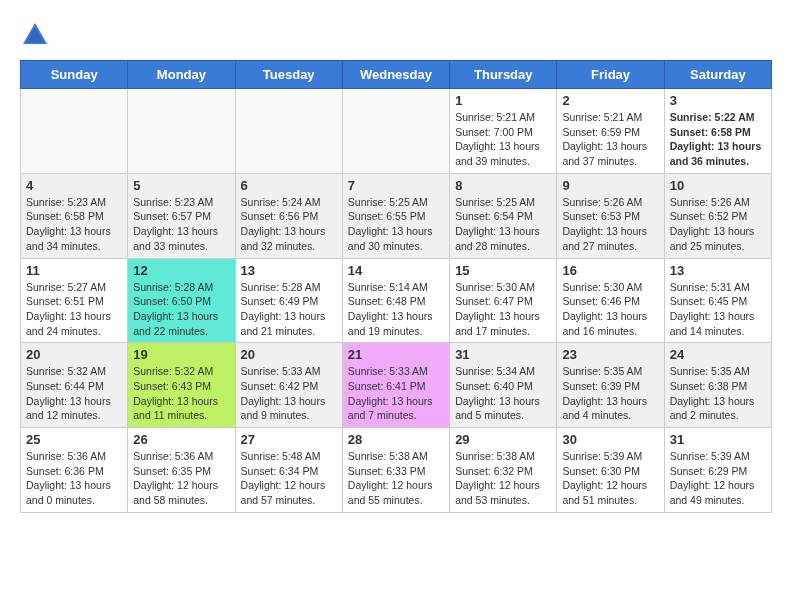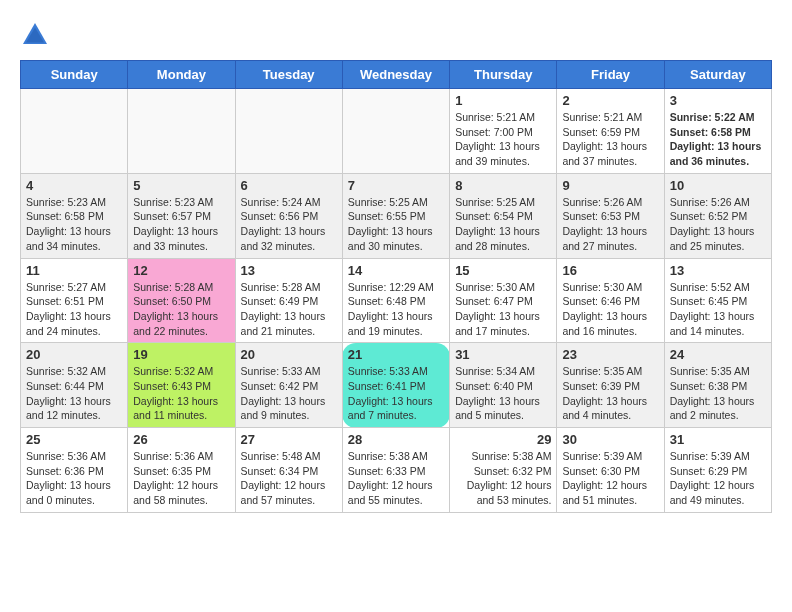--- a/index.html
+++ b/index.html
@@ -206,58 +206,58 @@
         </td>
       </tr>
       <tr>
         <td style="background: rgb(255, 255, 255);">
           <div class="day-number">11</div>
           <div class="day-info" style="white-space: pre-line;">Sunrise: 5:27 AM
 Sunset: 6:51 PM
 Daylight: 13 hours
 and 24 minutes.</div>
         </td>
-        <td style="background: #f9a8d4;">
+        <td style="background: #5eead4;">
           <div class="day-number">12</div>
           <div class="day-info" style="white-space: pre-line;">Sunrise: 5:28 AM
 Sunset: 6:50 PM
 Daylight: 13 hours
 and 22 minutes.</div>
         </td>
         <td style="background: rgb(255, 255, 255);">
           <div class="day-number">13</div>
           <div class="day-info" style="white-space: pre-line;">Sunrise: 5:28 AM
 Sunset: 6:49 PM
 Daylight: 13 hours
 and 21 minutes.</div>
         </td>
         <td style="background: rgb(255, 255, 255);">
           <div class="day-number">14</div>
-          <div class="day-info" style="white-space: pre-line;">Sunrise: 12:29 AM
+          <div class="day-info" style="white-space: pre-line;">Sunrise: 5:14 AM
 Sunset: 6:48 PM
 Daylight: 13 hours
 and 19 minutes.</div>
         </td>
         <td style="background: rgb(255, 255, 255);">
           <div class="day-number">15</div>
           <div class="day-info" style="white-space: pre-line;">Sunrise: 5:30 AM
 Sunset: 6:47 PM
 Daylight: 13 hours
 and 17 minutes.</div>
         </td>
         <td style="background: rgb(255, 255, 255);">
           <div class="day-number">16</div>
           <div class="day-info" style="white-space: pre-line;">Sunrise: 5:30 AM
 Sunset: 6:46 PM
 Daylight: 13 hours
 and 16 minutes.</div>
         </td>
         <td style="background: rgb(255, 255, 255);">
           <div class="day-number">13</div>
-          <div class="day-info" style="white-space: pre-line;">Sunrise: 5:52 AM
+          <div class="day-info" style="white-space: pre-line;">Sunrise: 5:31 AM
 Sunset: 6:45 PM
 Daylight: 13 hours
 and 14 minutes.</div>
         </td>
       </tr>
       <tr>
         <td style="background: rgb(240, 240, 240);">
           <div class="day-number">20</div>
           <div class="day-info" style="white-space: pre-line;">Sunrise: 5:32 AM
 Sunset: 6:44 PM
@@ -271,21 +271,21 @@
 Daylight: 13 hours
 and 11 minutes.</div>
         </td>
         <td style="background: rgb(240, 240, 240);">
           <div class="day-number">20</div>
           <div class="day-info" style="white-space: pre-line;">Sunrise: 5:33 AM
 Sunset: 6:42 PM
 Daylight: 13 hours
 and 9 minutes.</div>
         </td>
-        <td style="background: #5eead4; border-radius: 14px;">
+        <td style="background: #f0abfc;">
           <div class="day-number">21</div>
           <div class="day-info" style="white-space: pre-line;">Sunrise: 5:33 AM
 Sunset: 6:41 PM
 Daylight: 13 hours
 and 7 minutes.</div>
         </td>
         <td style="background: rgb(240, 240, 240);">
           <div class="day-number">31</div>
           <div class="day-info" style="white-space: pre-line;">Sunrise: 5:34 AM
 Sunset: 6:40 PM
@@ -329,21 +329,21 @@
 Daylight: 12 hours
 and 57 minutes.</div>
         </td>
         <td style="background: rgb(255, 255, 255);">
           <div class="day-number">28</div>
           <div class="day-info" style="white-space: pre-line;">Sunrise: 5:38 AM
 Sunset: 6:33 PM
 Daylight: 12 hours
 and 55 minutes.</div>
         </td>
-        <td style="background: rgb(255, 255, 255); text-align: right;">
+        <td style="background: rgb(255, 255, 255);">
           <div class="day-number">29</div>
           <div class="day-info" style="white-space: pre-line;">Sunrise: 5:38 AM
 Sunset: 6:32 PM
 Daylight: 12 hours
 and 53 minutes.</div>
         </td>
         <td style="background: rgb(255, 255, 255);">
           <div class="day-number">30</div>
           <div class="day-info" style="white-space: pre-line;">Sunrise: 5:39 AM
 Sunset: 6:30 PM

